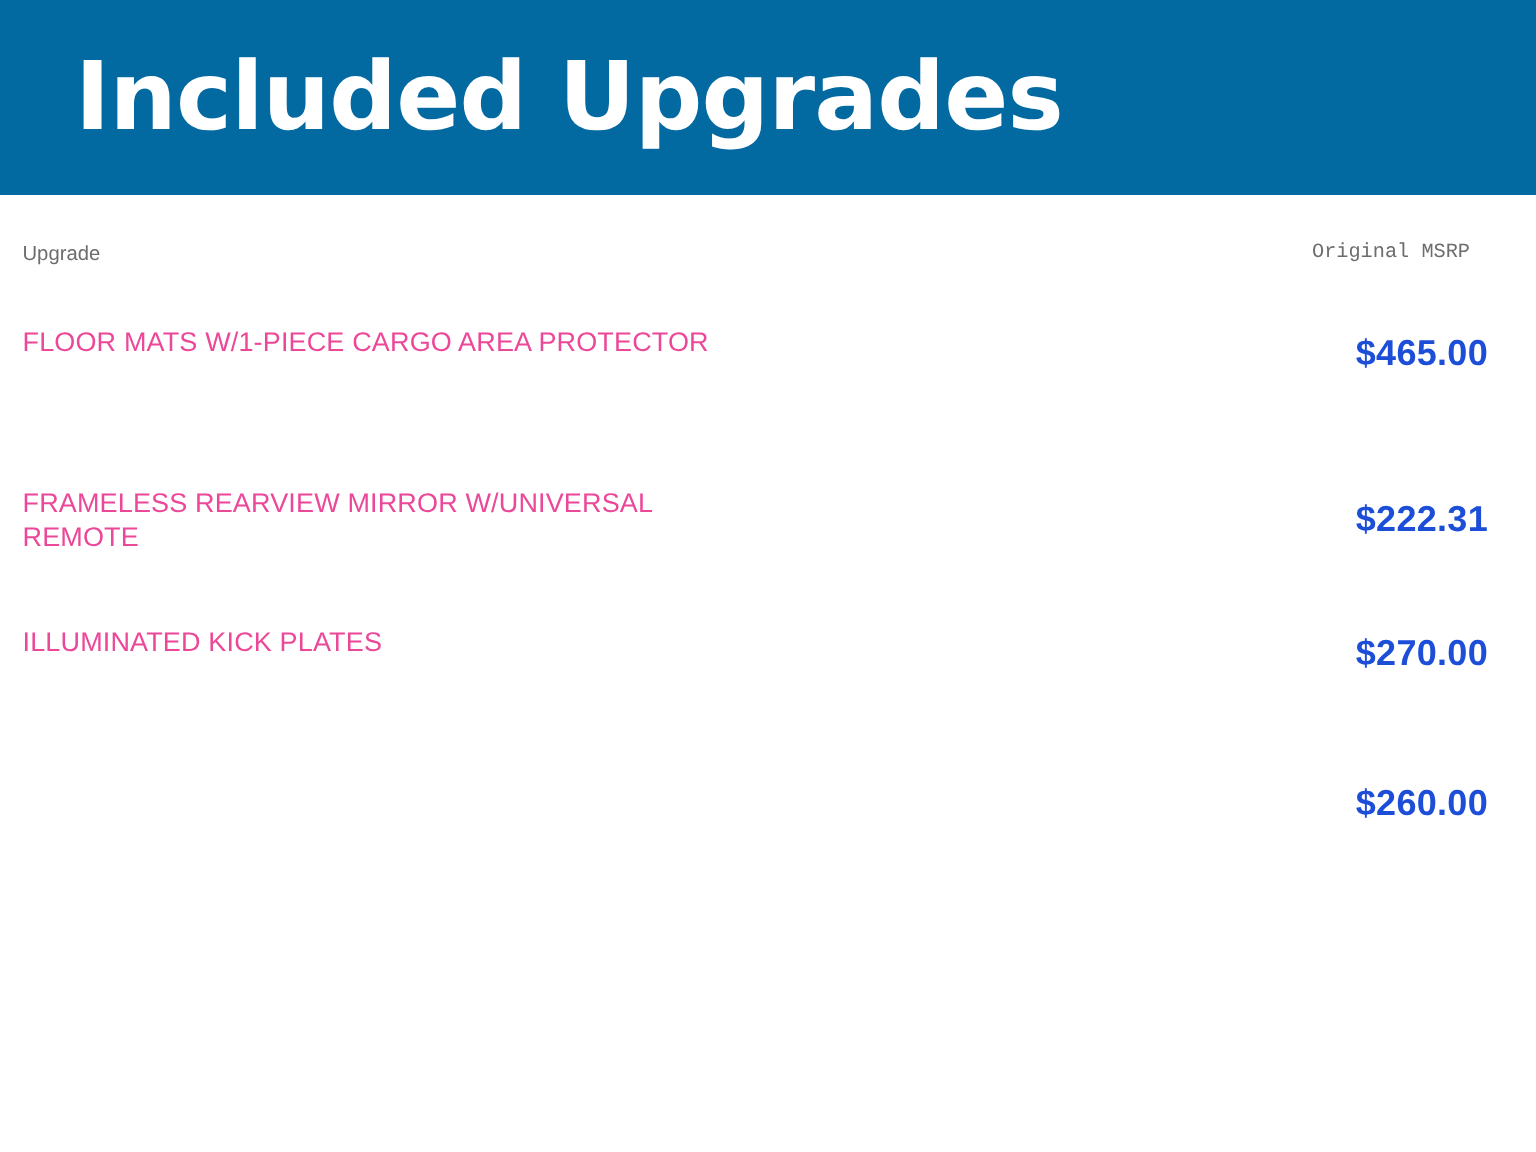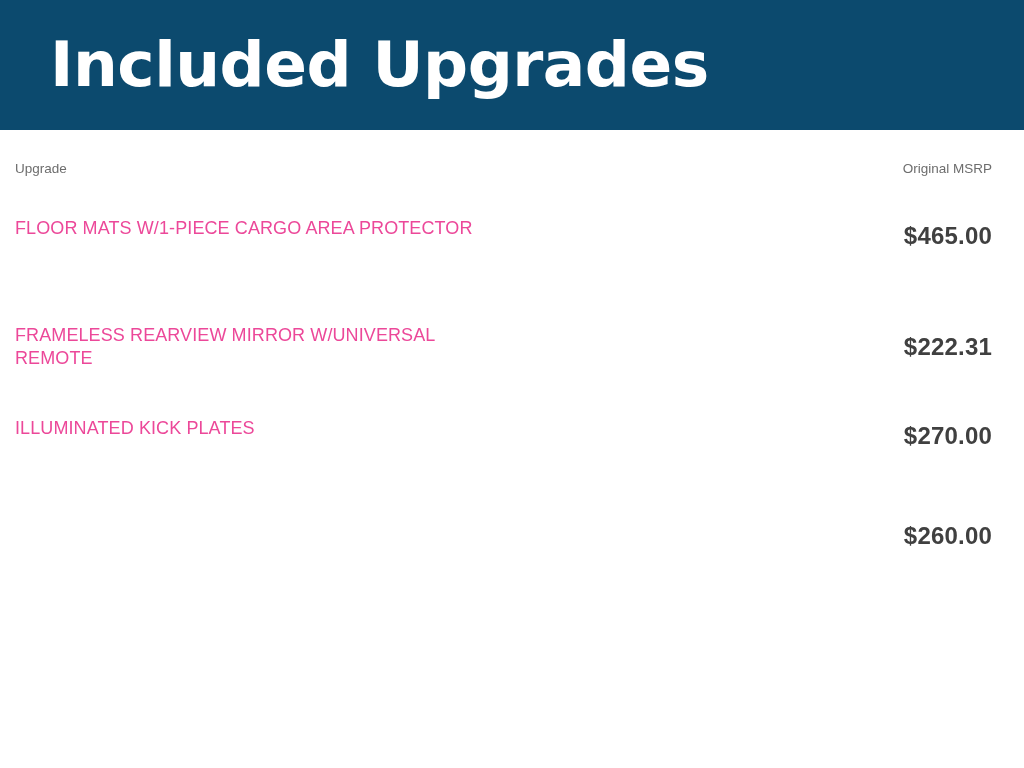--- a/index.html
+++ b/index.html
@@ -21,21 +21,21 @@
     background: #ffffff;
   }
 
   
   .header-band {
     position: absolute;
     left: 0;
     top: 0;
     width: 1024px;
     height: 130px;
-    background: #0c4a6e;
+    background: #0369a1;
     overflow: hidden;
   }
   .header-title {
     position: absolute;
     left: 50px;
     top: 27px;
     color: #ffffff;
     font-family: "DejaVu Sans", sans-serif;
     font-size: 63px;
     font-weight: 700;
@@ -63,21 +63,21 @@
   }
   .col-head {
     position: absolute;
     color: #6d6d6d;
     font-size: 13.5px;
     font-weight: 400;
     line-height: 18px;
     white-space: nowrap;
   }
   .col-head-upgrade { left: 0; }
-  .col-head-msrp { right: 0; }
+  .col-head-msrp { right: 12px; font-family: Liberation Mono, monospace; }
 
   
   .rows {
     position: absolute;
     left: 0;
     top: 48px;
     width: 1024px;
   }
   .row {
     position: relative;
@@ -89,21 +89,21 @@
     width: 500px;
     color: #ec4899;
     font-size: 18px;
     font-weight: 400;
     line-height: 23px;
     letter-spacing: 0.1px;
   }
   .row-price {
     position: absolute;
     right: 32px;
-    color: #404040;
+    color: #1d4ed8;
     font-size: 24px;
     font-weight: 700;
     line-height: 29px;
     letter-spacing: 0.2px;
     white-space: nowrap;
   }
 
   
   .row.single .row-label { top: 39px; }
   .row.single .row-price { top: 43px; }

